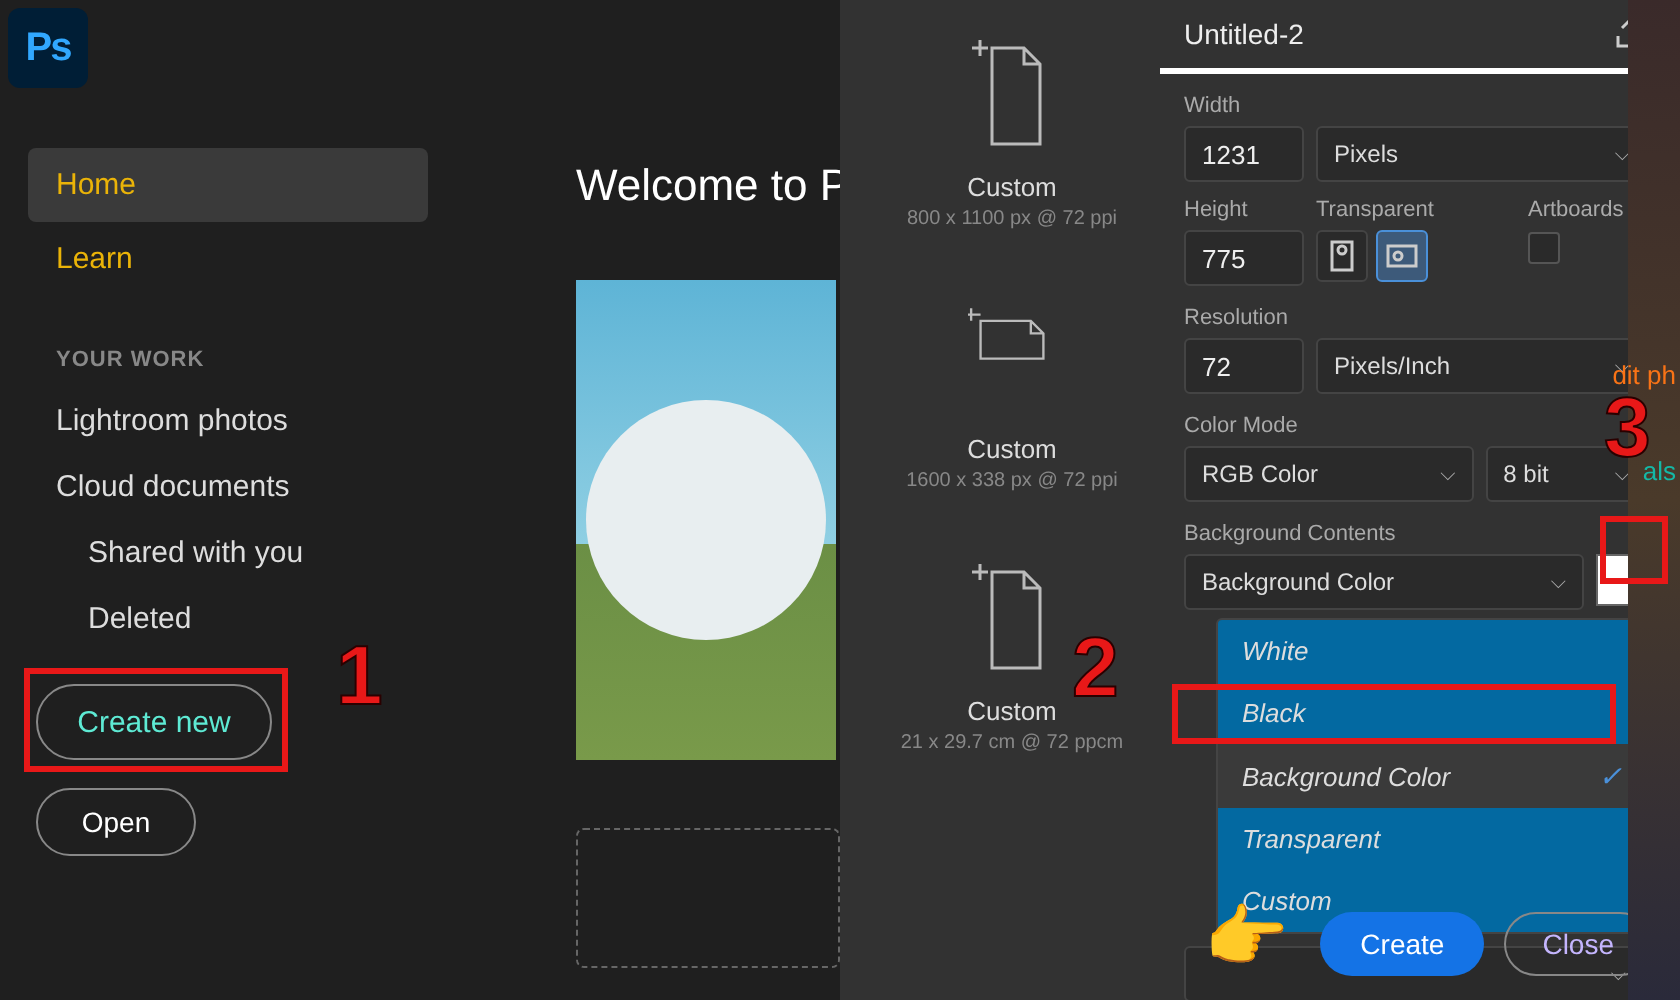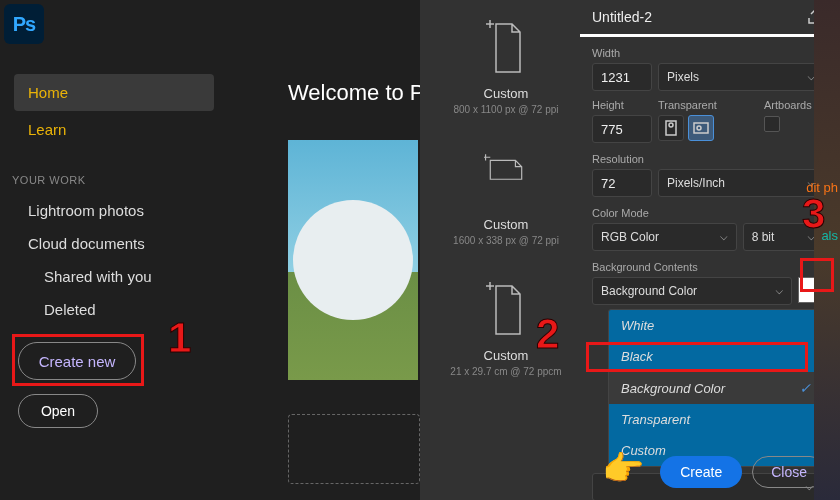--- a/index.html
+++ b/index.html
@@ -24,28 +24,28 @@
     display: flex; align-items: center; justify-content: center;
     color: #31a8ff; font-weight: 700; font-size: 20px; letter-spacing: -1px;
   }
   .nav { margin: 30px 0 0 14px; width: 200px; }
   .nav-item {
     padding: 10px 14px; color: #eab308; font-size: 15px; border-radius: 4px;
     cursor: pointer;
   }
   .nav-item.active { background: #3a3a3a; }
   .section-label {
-    margin: 26px 0 8px 12px; font-size: 11px; color: #888; letter-spacing: 0.5px; text-transform: uppercase;
+    margin: 26px 0 8px 28px; font-size: 11px; color: #888; letter-spacing: 0.5px; text-transform: uppercase; font-weight: bold;
   }
   .work-item { padding: 8px 0 8px 28px; font-size: 15px; color: #ddd; cursor: pointer; }
   .work-sub { padding-left: 44px; }
   .create-btn {
     position: absolute; left: 18px; top: 342px;
     width: 118px; height: 38px; border-radius: 19px;
-    border: 1.5px solid #888; background: transparent; color: #c4b5fd;
+    border: 1.5px solid #888; background: transparent; color: #5eead4;
     font-size: 15px; cursor: pointer;
   }
   .open-btn {
     position: absolute; left: 18px; top: 394px;
     width: 80px; height: 34px; border-radius: 17px;
     border: 1.5px solid #888; background: transparent; color: #fff;
     font-size: 14px; cursor: pointer;
   }
   .welcome-area {
     position: absolute; left: 288px; top: 80px; width: 132px; height: 400px;

